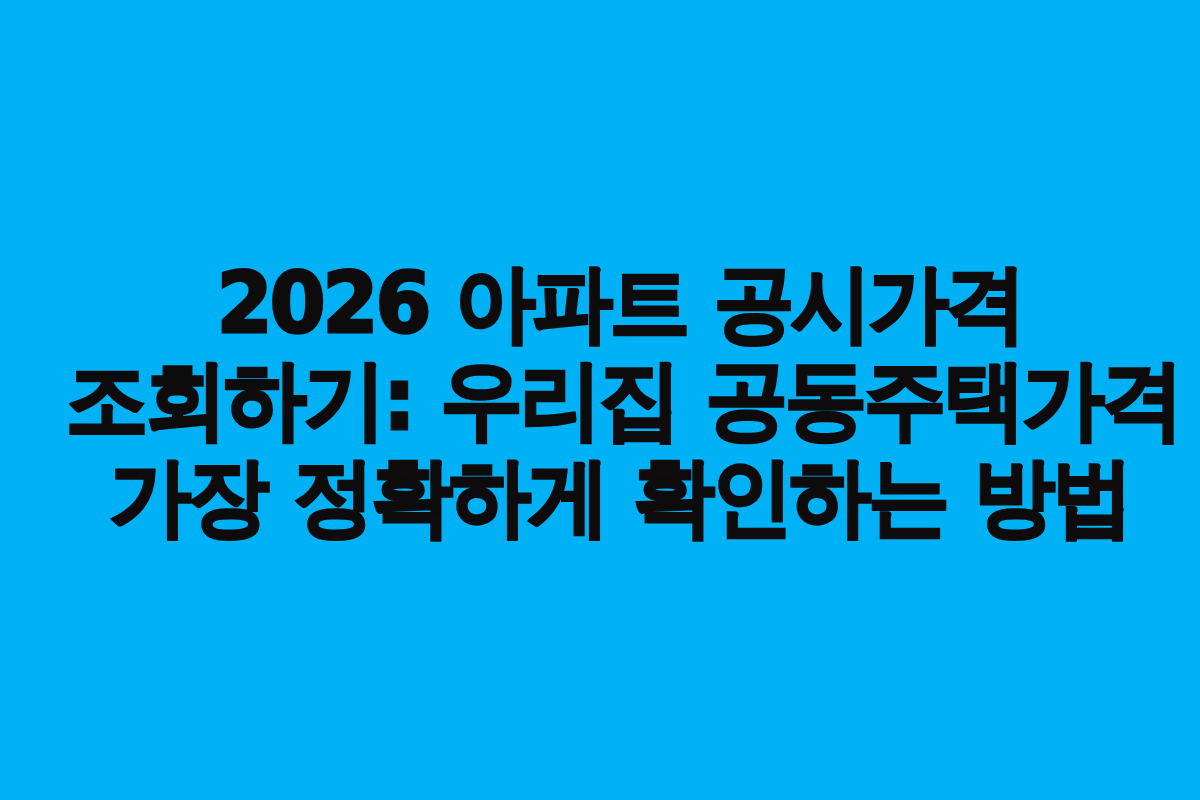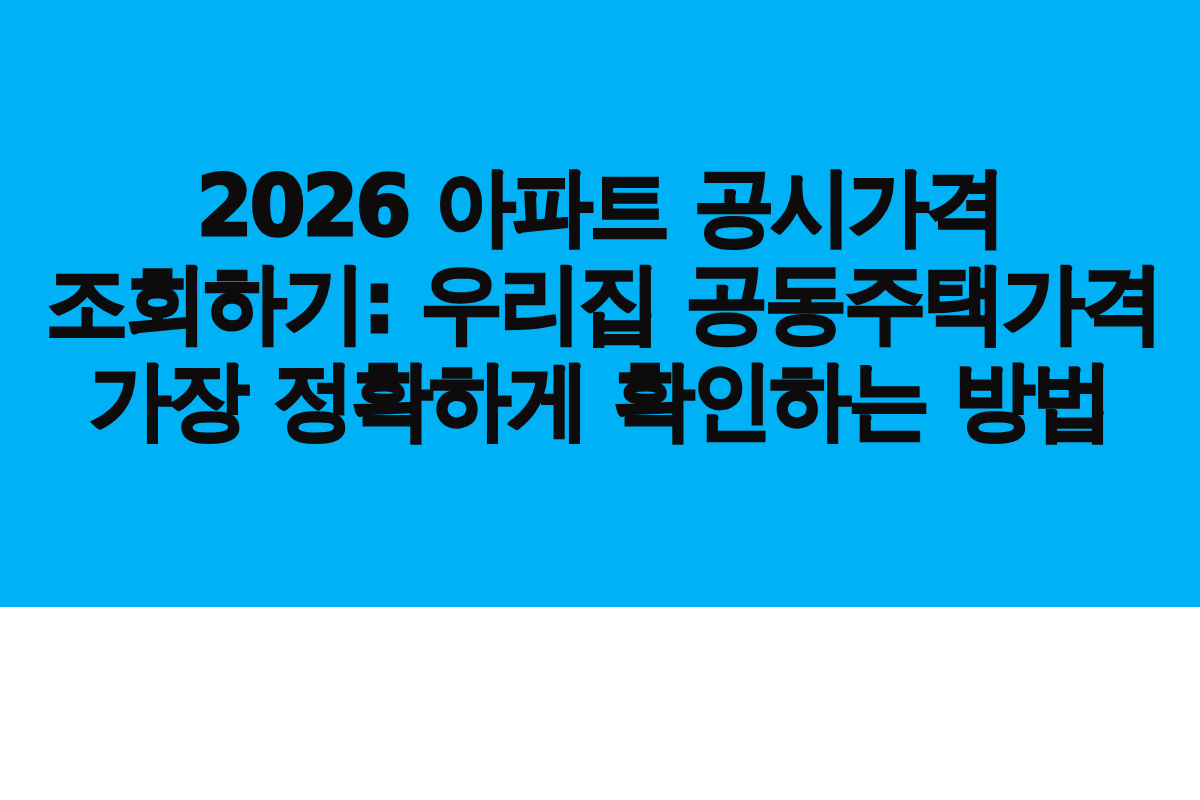--- a/index.html
+++ b/index.html
@@ -12,25 +12,25 @@
     width: 1200px;
     height: 800px;
     overflow: hidden;
     font-family: "DejaVu Sans", "Liberation Sans", sans-serif;
   }
 
   
   #thumbnail-card {
     position: relative;
     width: 1200px;
-    height: 607px;
+    height: 800px;
     box-sizing: border-box;
     display: flex;
     align-items: center;
-    justify-content: center;
+    justify-content: flex-end;
     background-color: #00b2f5;   
   }
 
   
   #headline {
     width: 1160px;
     margin: 0;
     padding: 0;
     text-align: center;
     color: #0d0b0b;              

